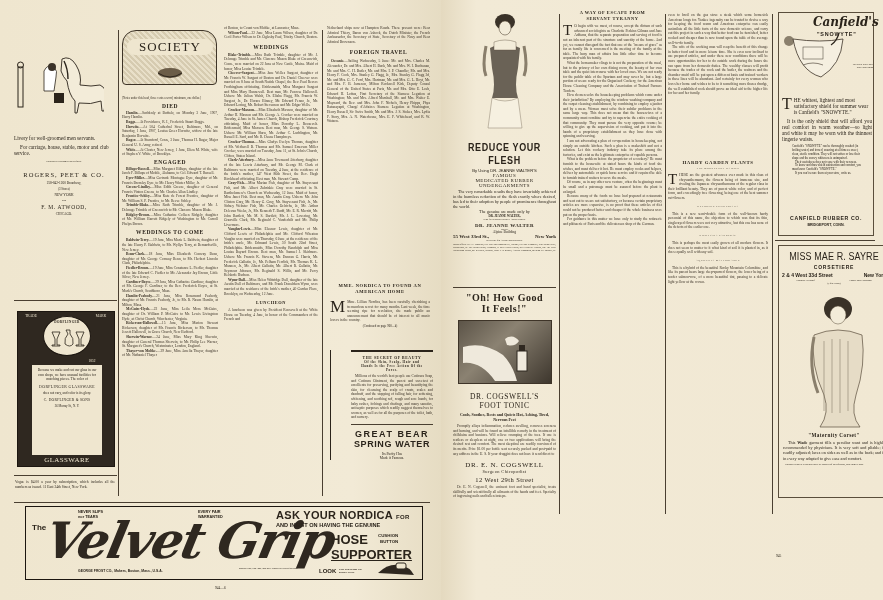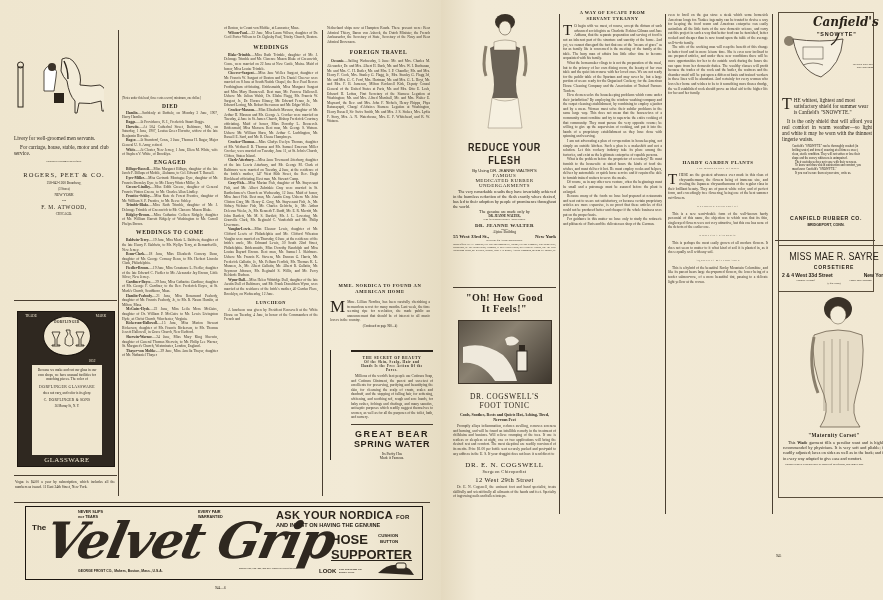--- a/index.html
+++ b/index.html
@@ -70,20 +70,27 @@
       <div class="center" style="font-size:3.6px; letter-spacing:0.3px; margin-top:3px;">C. DORFLINGER &amp; SONS</div>
       <div class="center" style="font-size:3px; margin-top:2px;">36 Murray St., N. Y.</div>
     </div>
     <div class="abs center" style="left:14px; top:144px; width:70px; font-size:7px; color:#efe6cf; letter-spacing:0.4px;">GLASSWARE</div>
   </div>
   <div class="hrule" style="left:14px; top:475px; width:103px;"></div>
   <div class="abs" style="left:15px; top:480px; width:100px; font-size:3.6px; line-height:4.6px; text-align:justify;">Vogue is $4.00 a year by subscription, which includes all the numbers as issued. 11 East 24th Street, New York.</div>
 
   <div class="vrule" style="left:118px; top:30px; height:466px;"></div>
 
+  <div class="ornate" style="left:122px; top:30px; width:95px; height:55px;">
+    <div class="abs center" style="left:4px; top:8px; width:86px; font-size:13px; letter-spacing:1px; font-family:'Liberation Serif',serif; color:#2b241b; background:#efe6cf; border-radius:10px;">SOCIETY</div>
+    <svg width="30" height="16" viewBox="0 0 30 16" style="position:absolute; left:32px; top:34px;">
+      <ellipse cx="15" cy="8" rx="12" ry="5" fill="#6b5d48"></ellipse>
+      <path d="M3 8 q12 8 24 0" stroke="#2b241b" fill="none"></path>
+    </svg>
+  </div>
   <div class="abs" style="left:122px; top:97px; width:96px;">
     <div class="tiny" style="font-size:3px; line-height:3.8px;">[Notes under this head, three cents a word, minimum, one dollar.]</div>
     <div class="head" style="margin:2px 0;">DIED</div>
     <div id="died-list">
         <div class="tiny" style="text-indent: 4px;"><b>Hamlin.</b><span>—Suddenly at Buffalo, on Monday 3 June, 1907, Harry Hamlin.</span></div>
         <div class="tiny" style="text-indent: 4px;"><b>Boggs.</b><span>—At Providence, R. I., Frederick Stuart Boggs.</span></div>
         <div class="tiny" style="text-indent: 4px;"><b>Horwitz.</b><span>—At 504 Cathedral Street, Baltimore, Md., on Saturday, 1 June, 1907, Louisa Greer Horwitz, widow of the late Benjamin Horwitz.</span></div>
         <div class="tiny" style="text-indent: 4px;"><b>Ruger.</b><span>—At Stamford, Conn., 3 June, Thomas H. Ruger, Major General U. S. Army, retired.</span></div>
         <div class="tiny" style="text-indent: 4px;"><b>White.</b><span>—At Closter, New Jersey, 1 June, Eliza M. White, wife of Stephen V. White, of Brooklyn.</span></div>
       </div>
@@ -269,21 +276,21 @@
     <div class="head" style="font-size:2.4px; font-weight:normal; margin:4px 0;">HELIOPSIS PITCHERIANA</div>
     <div class="tiny" style="text-indent:4px;">This is a new semi-double form of the well-known hardy perennial of this name, the objection to which was that its thin, singlerayed flowers were not very attractive, but this one has none of the defects of the earlier one.</div>
     <div class="head" style="font-size:2.4px; font-weight:normal; margin:4px 0;">NICOTIANA SANDERAE</div>
     <div class="tiny" style="text-indent:4px;">This is perhaps the most easily grown of all modern flowers. It does not seem to matter to it what kind of soil it is planted in, as it does equally well with any soil.</div>
     <div class="head" style="font-size:2.4px; font-weight:normal; margin:4px 0;">AQUILEGIA MAYLODIANUS</div>
     <div class="tiny" style="text-indent:4px;">This is a hybrid of the beautiful Rocky Mountain Columbine, and like its parent bears large deep-spurred flowers, the lower being of a tender salmon-rose, of a more beautiful tint, passing to a delicate light yellow at the crown.</div>
   </div>
 
   <div class="vrule" style="left:331px; top:14px; height:500px;"></div>
 
-  <div class="box" style="left:337px; top:12px; width:96px; height:280px; border-color:#5a4e3c;">
+  <div class="box" style="left:337px; top:12px; width:96px; height:224px; border-color:#5a4e3c;">
     <div class="abs" style="left:34px; top:2px; font-size:12px; font-style:italic; font-weight:bold; font-family:'DejaVu Serif',serif;">Canfield's</div>
     <div class="abs sans" style="left:38px; top:18px; font-size:5.4px; font-weight:bold; letter-spacing:0.8px;">"SNOWYTE"</div>
     <svg width="70" height="58" viewBox="0 0 70 58" style="position:absolute; left:2px; top:14px;">
       <circle cx="8" cy="14" r="5" fill="#8a7f6c"></circle>
       <path d="M12 12 q28 4 50 0 q-2 26-22 38 q-22-6-28-38 z" fill="#f5efe0" stroke="#3e3428" stroke-width="0.8"></path>
       <rect x="22" y="20" width="20" height="12" fill="none" stroke="#3e3428" stroke-width="0.5"></rect>
       <path d="M22 38 q10 -4 20 0" stroke="#3e3428" fill="none" stroke-width="0.6"></path>
       <path d="M58 6 q-2 8-8 12" stroke="#2b241b" fill="none" stroke-width="1.2"></path>
     </svg>
     <div class="abs" style="left:72px; top:50px; width:22px; font-size:2.3px; line-height:2.8px; text-align:right;">The shield with a pure white underlining</div>

